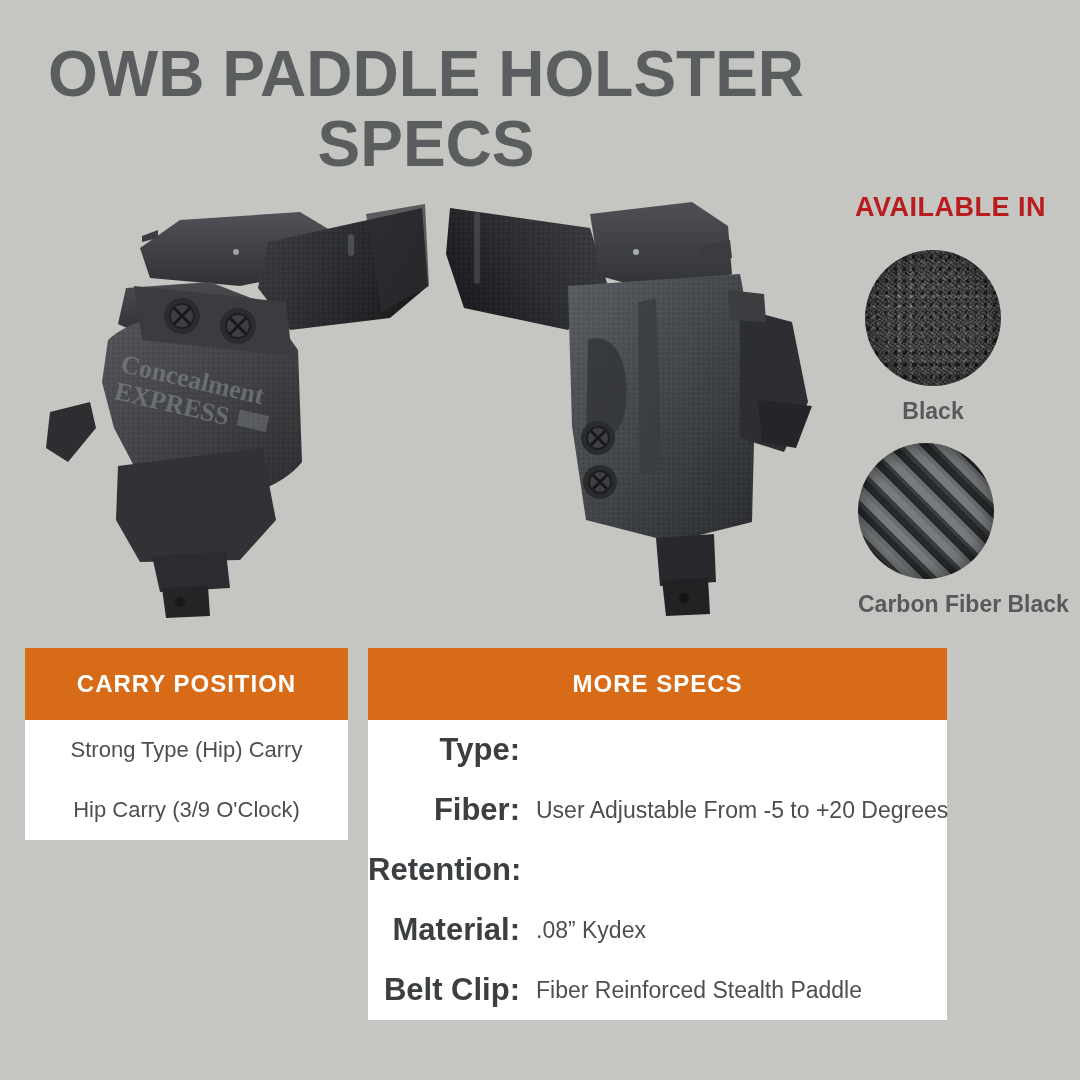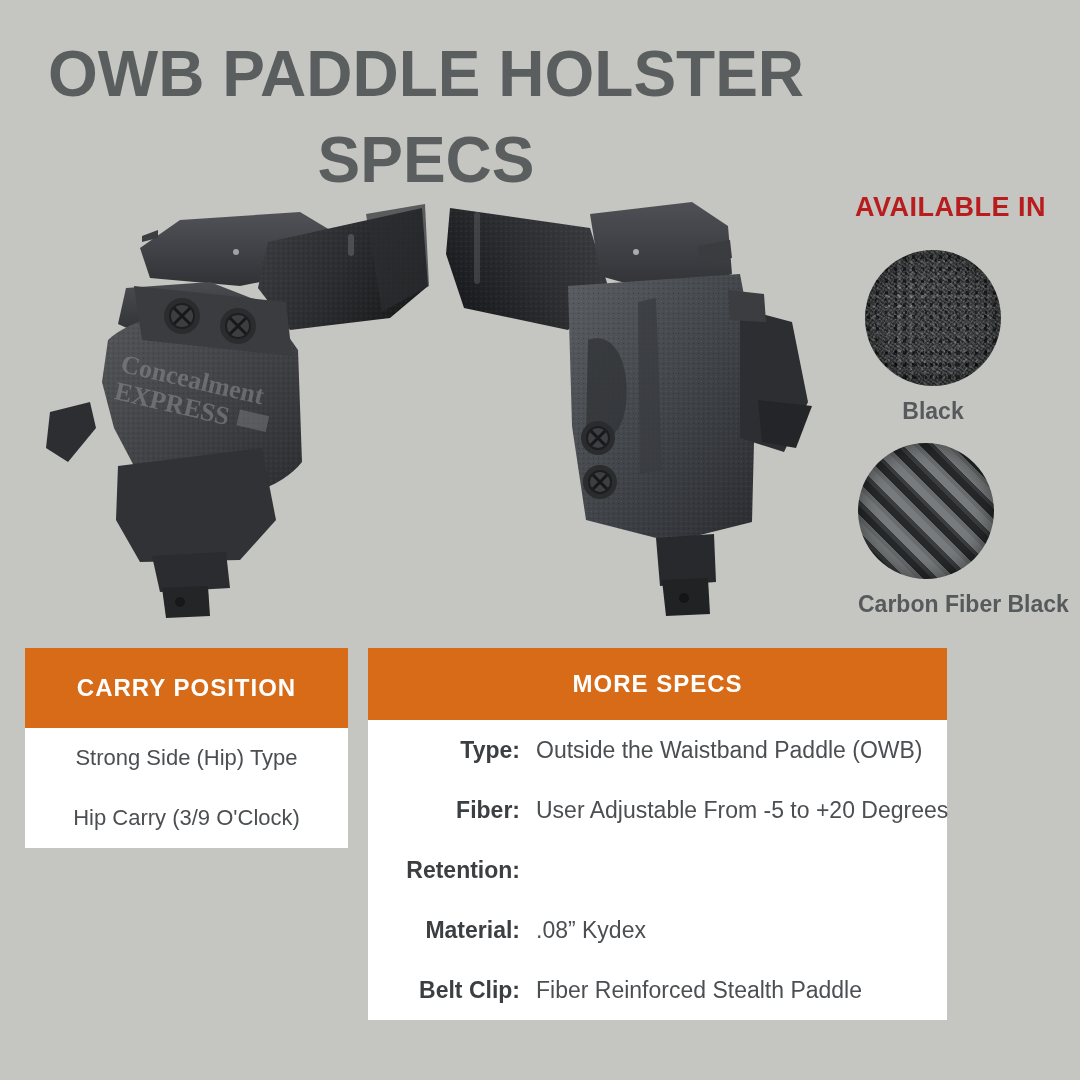--- a/index.html
+++ b/index.html
@@ -16,21 +16,21 @@
   
   .title{
     position:absolute;left:0;top:42px;width:852px;
     text-align:center;
     color:#5b5e5f;
     font-size:64px;
     font-weight:bold;
     line-height:1.0;
     letter-spacing:0px;
   }
-  .title .l2{display:block;margin-top:22px;}
+  .title .l2{display:block;margin-top:6px;}
 
   
   .avail-label{
     position:absolute;right:34px;top:192px;
     color:#b91c1c;
     font-size:27px;font-weight:bold;letter-spacing:.5px;
     text-align:right;
   }
   .swatch-wrap{position:absolute;}
   .swatch{
@@ -82,33 +82,33 @@
     font-size:24px;font-weight:bold;letter-spacing:1px;
     display:flex;align-items:center;justify-content:center;
     text-align:center;
   }
   .row{display:flex;align-items:center;}
   .row.odd{background:#ffffff;}
   .row.even{background:#ffffff;}
 
   
   #carry-table{left:25px;top:648px;width:323px;}
-  #carry-table .tbl-head{height:80px;}
+  #carry-table .tbl-head{height:72px;}
   #carry-table .row{height:60px;justify-content:center;}
   #carry-table .cell{
     color:#4c4f52;font-size:22px;text-align:center;white-space:nowrap;
   }
 
   
   #specs-table{left:368px;top:648px;width:579px;}
   #specs-table .tbl-head{height:72px;}
   #specs-table .row{height:60px;padding:0;}
   #specs-table .lbl{
     width:152px;flex:none;text-align:right;padding-right:16px;
-    color:#3c3f41;font-size:23px;font-weight:bold;white-space:nowrap;
+    color:#3c3f41;font-size:31px;font-weight:bold;white-space:nowrap;
   }
   #specs-table .val{
     color:#4c4f52;font-size:23px;white-space:nowrap;
   }
 </style>
 </head>
 <body>
 
 <div class="page">
 
@@ -269,33 +269,32 @@
   </div>
 
   <div class="swatch-wrap" style="left:858px;top:443px;">
     <div class="swatch carbon"></div>
     <div class="swatch-caption">Carbon Fiber Black</div>
   </div>
 
   <div class="tbl" id="carry-table">
     <div class="tbl-head">CARRY POSITION</div>
     <div class="row odd">
-      <div class="cell">Strong Side (Hip) Type</div>
+      <div class="cell">Strong Type (Hip) Carry</div>
     </div>
     <div class="row even">
       <div class="cell">Hip Carry (3/9 O'Clock)</div>
     </div>
   </div>
 
   <div class="tbl" id="specs-table">
     <div class="tbl-head">MORE SPECS</div>
 
     <div class="row odd">
       <div class="lbl">Type:</div>
-      <div class="val">Outside the Waistband Paddle (OWB)</div>
     </div>
     <div class="row even">
       <div class="lbl">Fiber:</div>
       <div class="val">User Adjustable From -5 to +20 Degrees</div>
     </div>
     <div class="row odd">
       <div class="lbl">Retention:</div>
     </div>
     <div class="row even">
       <div class="lbl">Material:</div>

